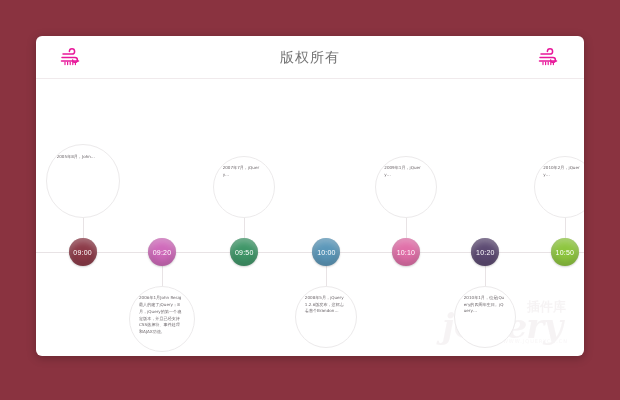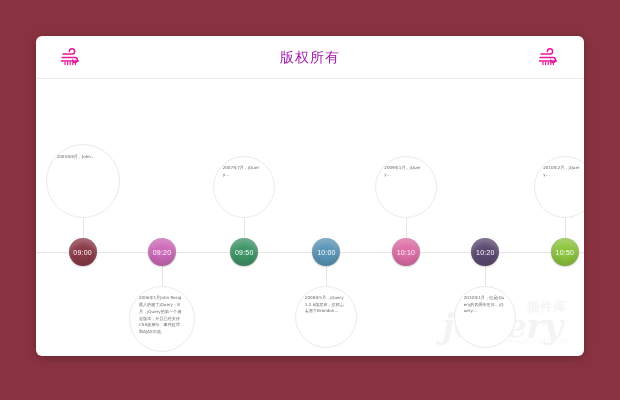--- a/index.html
+++ b/index.html
@@ -34,21 +34,21 @@
     height: 43px;
     border-bottom: 1px solid #f0eaec;
     box-sizing: border-box;
   }
   .header-title {
     position: absolute;
     left: 0; right: 0;
     top: 13px;
     text-align: center;
     font-size: 14px;
-    color: #a21caf;
+    color: #737373;
     letter-spacing: 1px;
     font-family: "DejaVu Sans", sans-serif;
   }
   .brand-icon {
     position: absolute;
     top: 9px;
     width: 26px;
     height: 26px;
   }
   .brand-icon.left  { left: 22px; }

